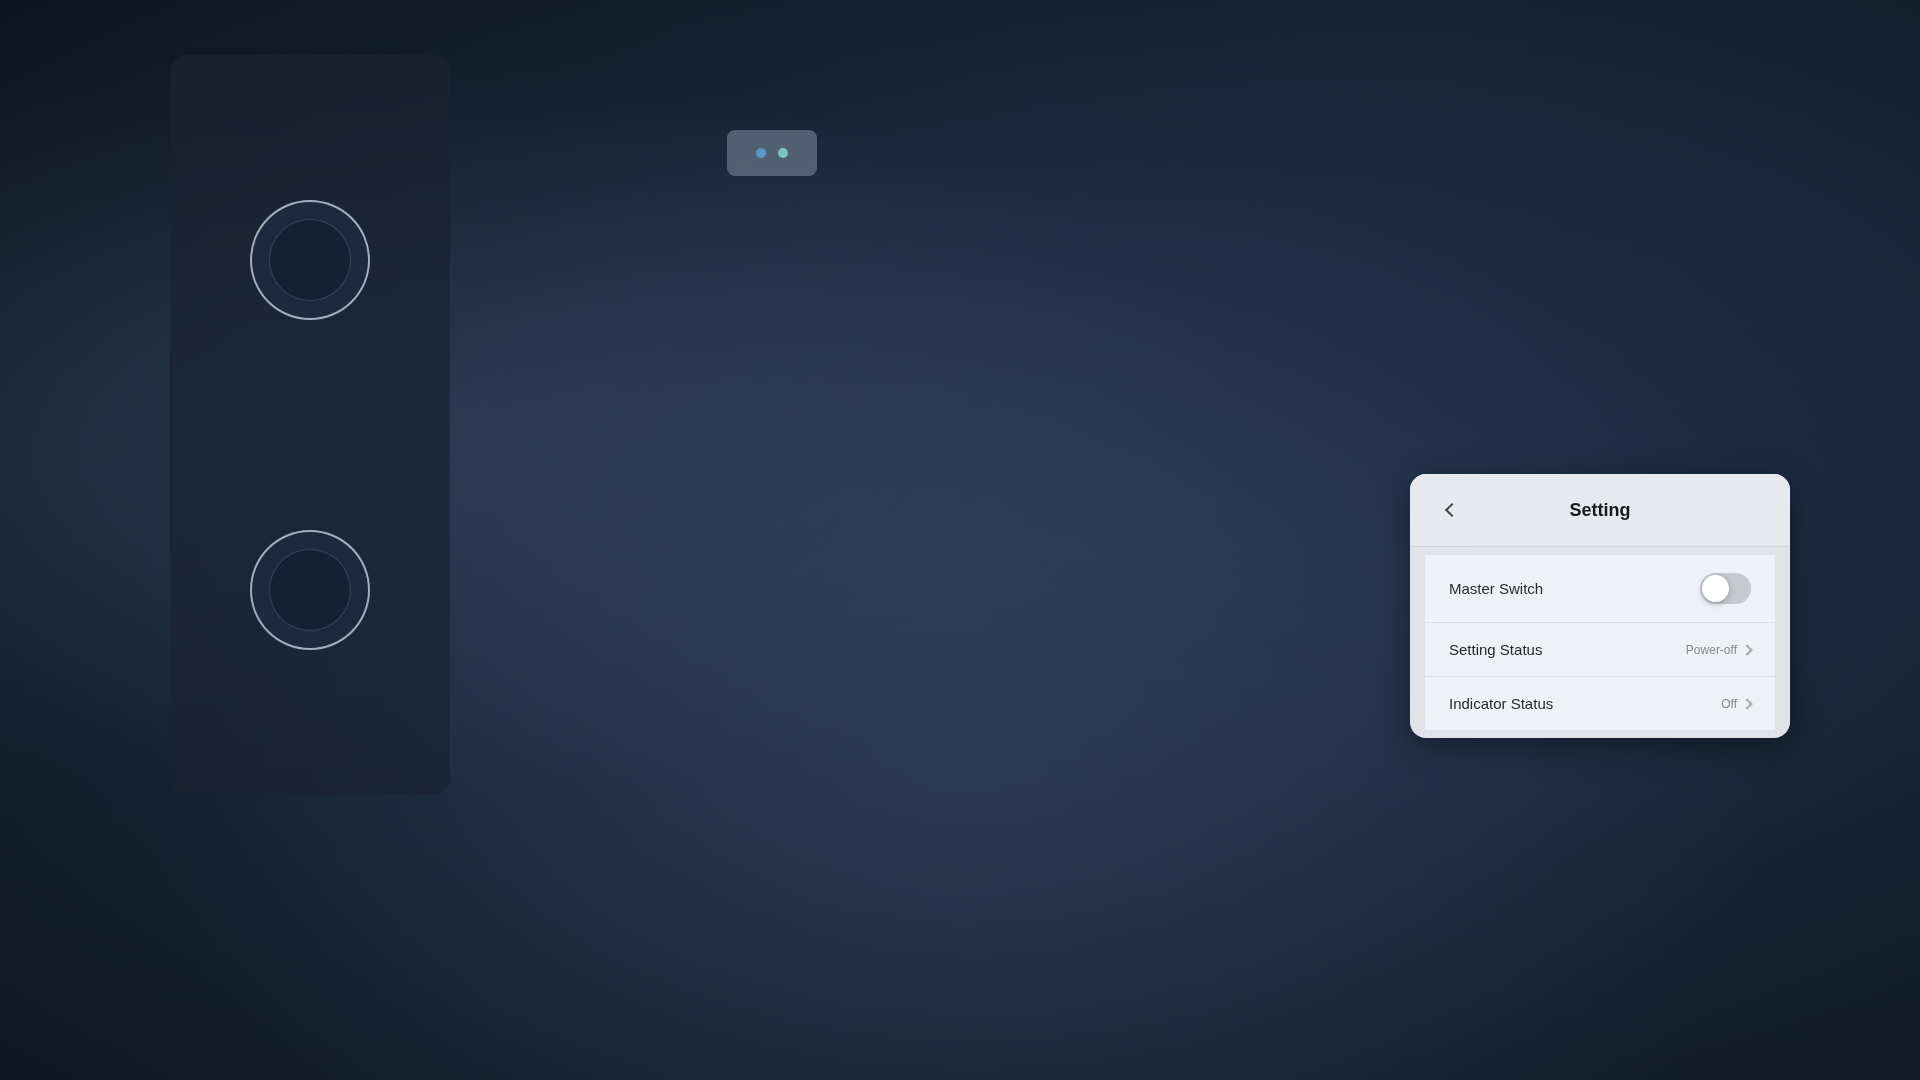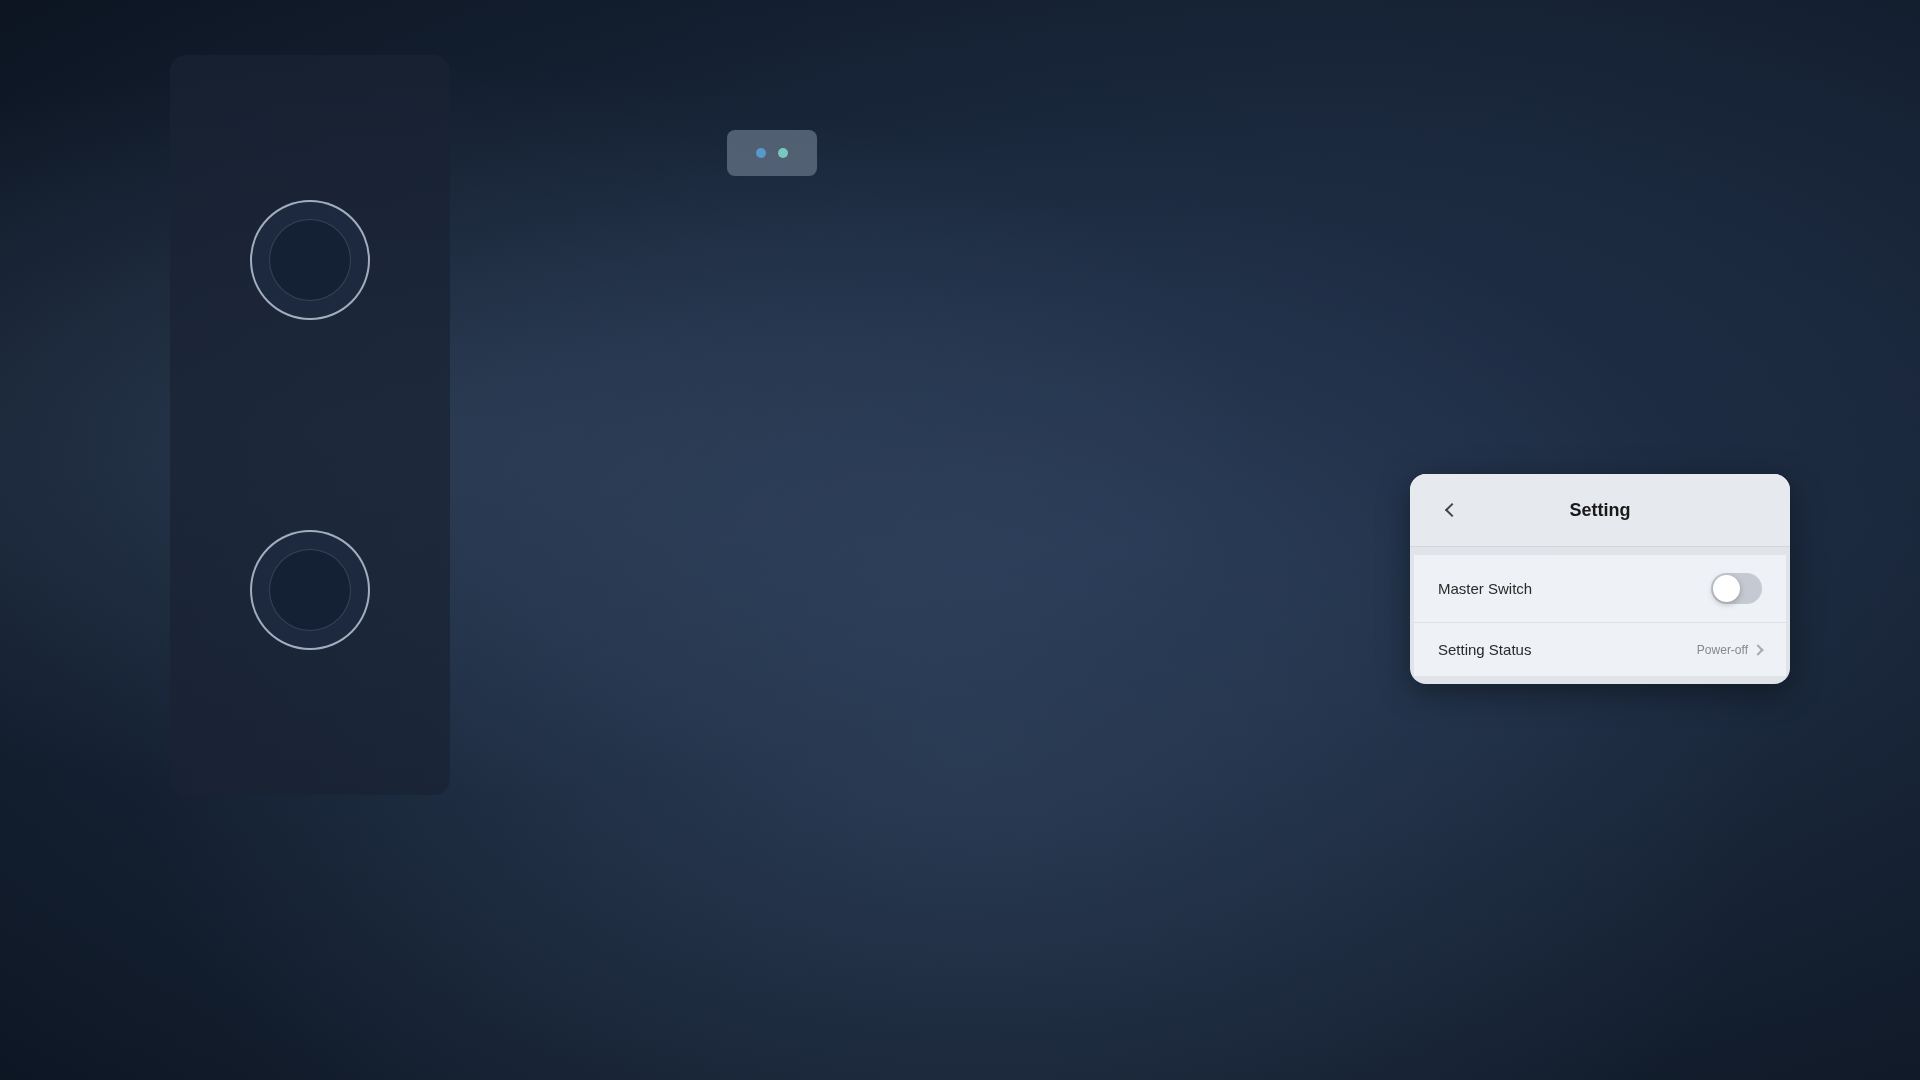--- a/index.html
+++ b/index.html
@@ -146,21 +146,21 @@
     .settings-title {
       flex: 1;
       text-align: center;
       font-size: 18px;
       font-weight: 600;
       color: #1a1a1a;
       margin-right: 32px;
     }
 
     .settings-body {
-      padding: 8px 4px;
+      padding: 8px 15px;
     }
 
     .setting-row {
       display: flex;
       align-items: center;
       justify-content: space-between;
       padding: 18px 24px;
       border-bottom: 1px solid rgba(0,0,0,0.07);
       background: rgba(240, 242, 246, 0.9);
     }
@@ -262,16 +262,23 @@
     </div>
 
     <div class="setting-row">
       <span class="setting-label">Setting Status</span>
       <div class="setting-value">
         <span>Power-off</span>
         <div class="chevron-right"></div>
       </div>
     </div>
 
+    <div class="setting-row">
+      <span class="setting-label">Indicator Status</span>
+      <div class="setting-value">
+        <span>Off</span>
+        <div class="chevron-right"></div>
+      </div>
+    </div>
 
 
   </div>
 </div>
 
 </body></html>

